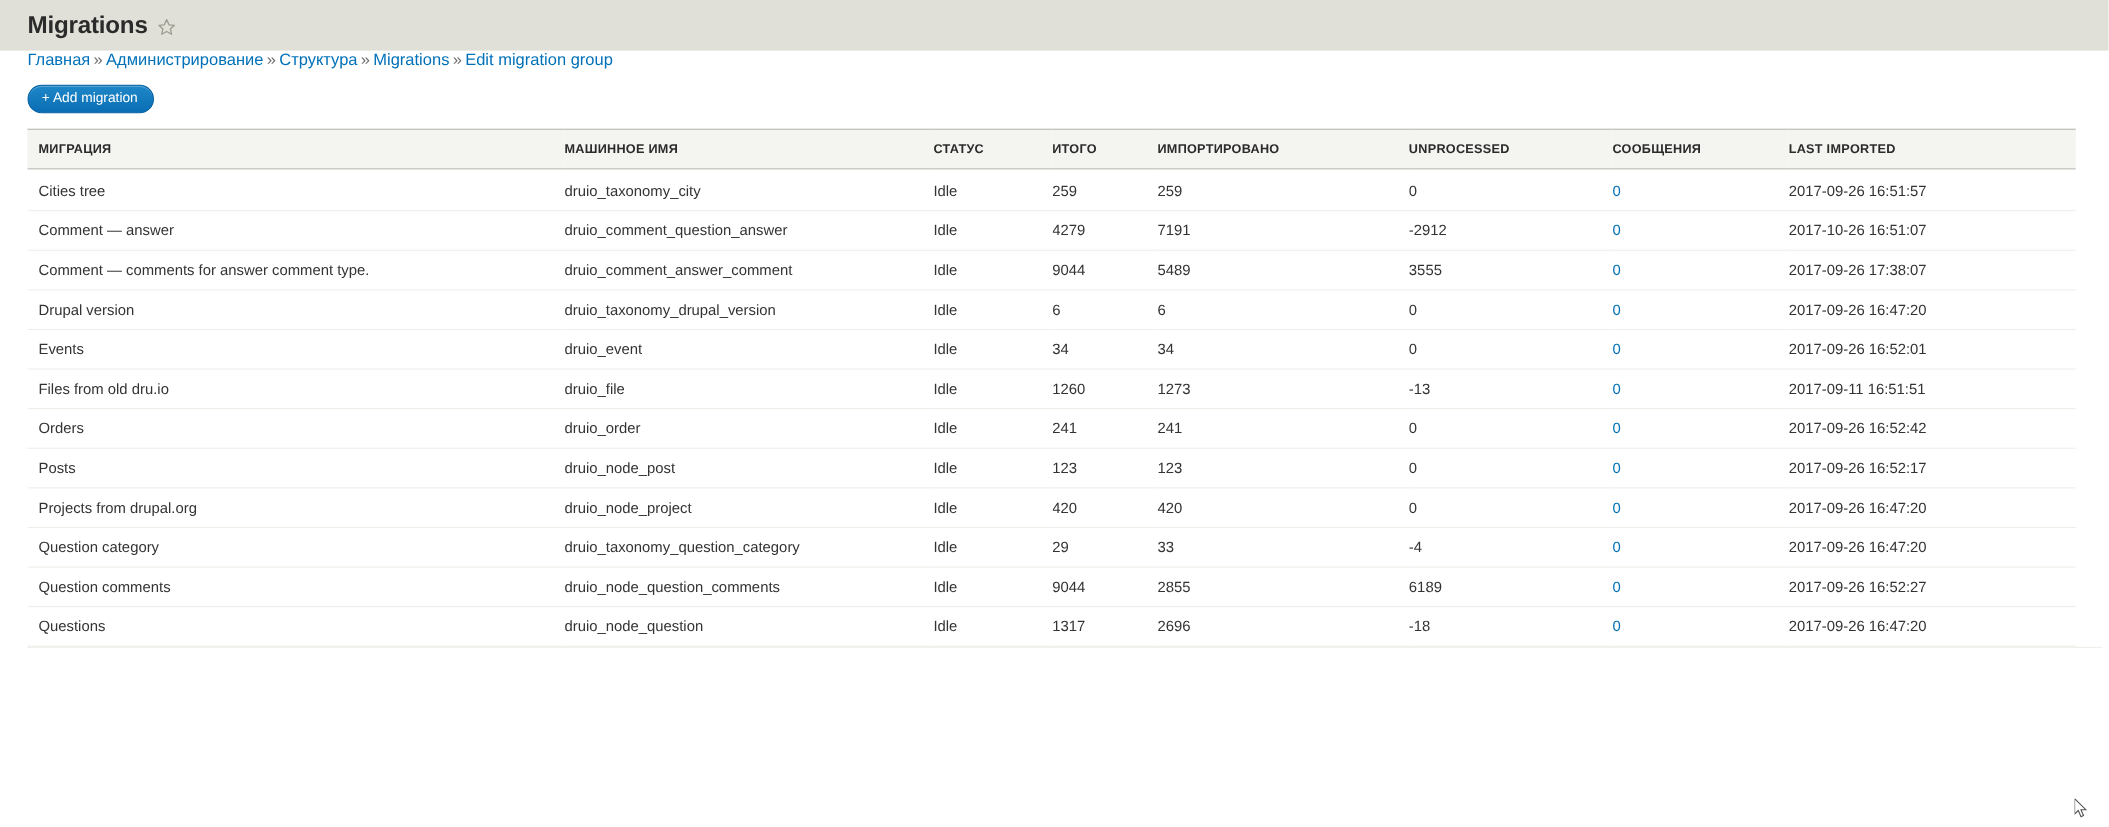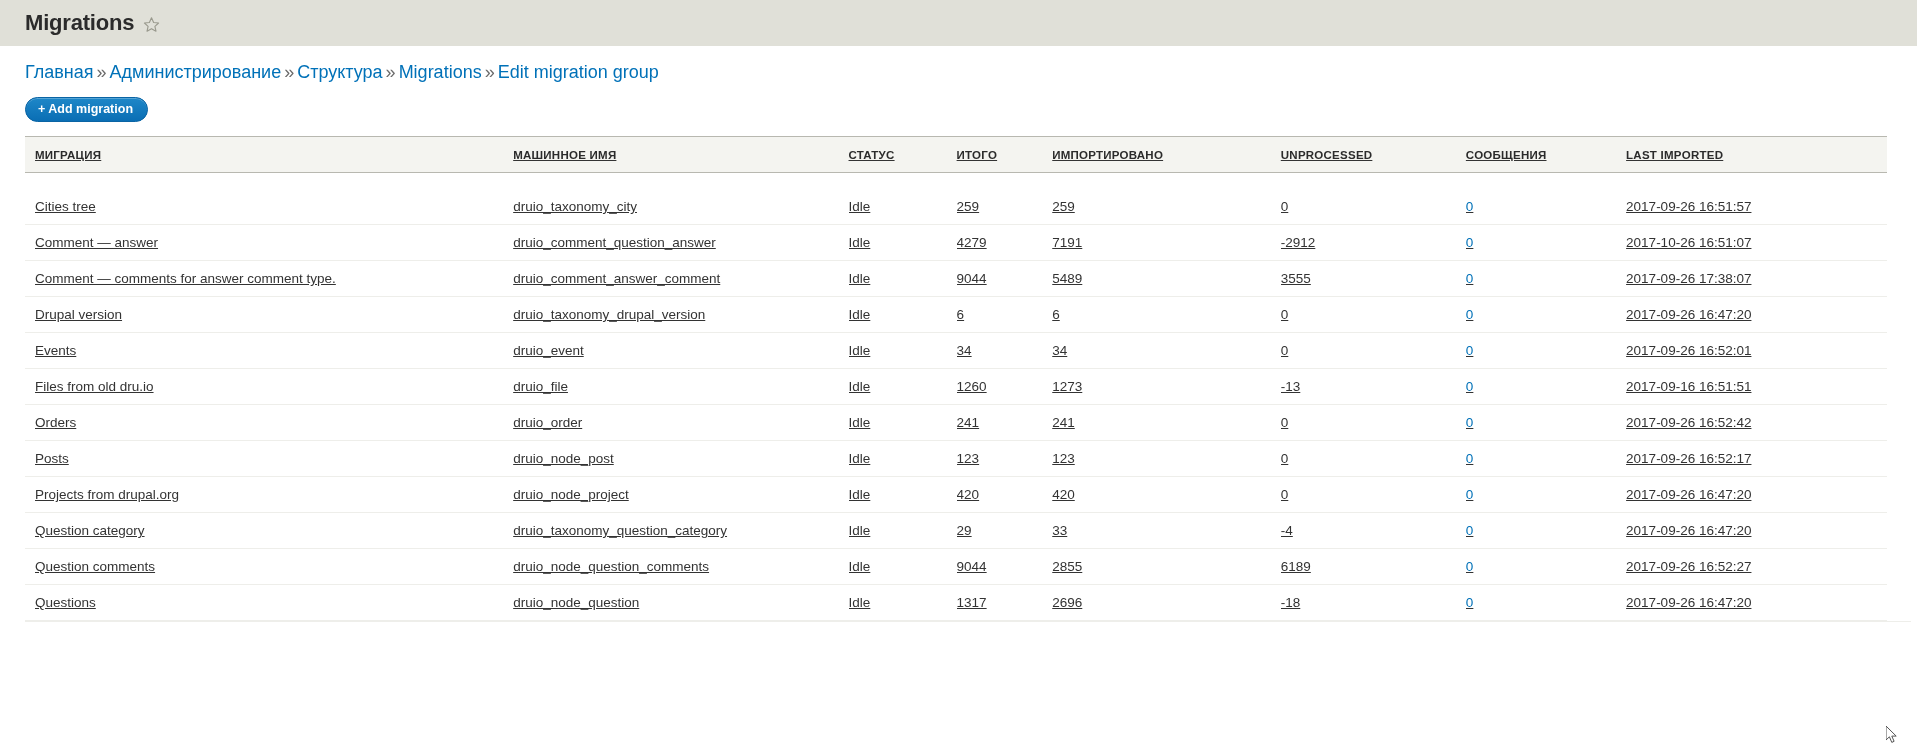--- a/index.html
+++ b/index.html
@@ -42,23 +42,22 @@
   }
 
   
   .content {
     padding: 0 25px 0 25px;
     box-sizing: border-box;
   }
 
   
   .breadcrumb {
-    font-size: 18px;
+    font-size: 15px;
     color: #55565b;
-    padding-top: 16px;
     line-height: 1.2;
     white-space: nowrap;
   }
   .breadcrumb a {
     color: #0071b8;
     text-decoration: none;
   }
   .crumb-sep {
     color: #6b6b6b;
     margin: 0 3px;
@@ -69,36 +68,35 @@
     margin-top: 13px;
   }
   .btn-primary {
     display: inline-block;
     background: linear-gradient(to bottom, #1e87c8 0%, #0a6eb4 100%);
     background-color: #1078be;
     border: 1px solid #0a64a4;
     border-radius: 14px;
     color: #ffffff;
     font-size: 12.5px;
-    font-weight: bold;
+    font-weight: normal;
     padding: 5px 14px 6px 12px;
     line-height: 1;
     cursor: pointer;
     box-shadow: inset 0 1px 0 rgba(255,255,255,0.25);
   }
 
   
   .table-wrap {
     margin-top: 14px;
   }
   table.mig {
     border-collapse: collapse;
     width: 1862px;
     table-layout: fixed;
-    text-decoration: underline;
   }
   table.mig thead tr {
     background: #f4f4f0;
   }
   table.mig thead th {
     text-align: left;
     font-size: 11.5px;
     font-weight: bold;
     color: #2b2b2b;
     letter-spacing: 0.25px;
@@ -112,21 +110,21 @@
   table.mig tbody td {
     font-size: 13.5px;
     color: #333333;
     padding: 10px 0 10px 0;
     border-bottom: 1px solid #eeeeea;
     white-space: nowrap;
     overflow: hidden;
     text-overflow: ellipsis;
   }
   table.mig tbody td:first-child { padding-left: 10px; }
-  table.mig tbody tr:first-child td { padding-top: 26px; }
+  table.mig tbody tr:first-child td { padding-top: 12px; }
   .cell-link {
     color: #0071b8;
     text-decoration: none;
   }
 
   
   .c-name   { width: 393px; }
   .c-mname  { width: 270px; }
   .c-status { width: 87px;  }
   .c-total  { width: 77px;  }
@@ -250,21 +248,21 @@
             <td>2017-09-26 16:52:01</td>
           </tr>
           <tr>
             <td>Files from old dru.io</td>
             <td>druio_file</td>
             <td>Idle</td>
             <td>1260</td>
             <td>1273</td>
             <td>-13</td>
             <td><a class="cell-link" href="#">0</a></td>
-            <td>2017-09-16 16:51:51</td>
+            <td>2017-09-11 16:51:51</td>
           </tr>
           <tr>
             <td>Orders</td>
             <td>druio_order</td>
             <td>Idle</td>
             <td>241</td>
             <td>241</td>
             <td>0</td>
             <td><a class="cell-link" href="#">0</a></td>
             <td>2017-09-26 16:52:42</td>

